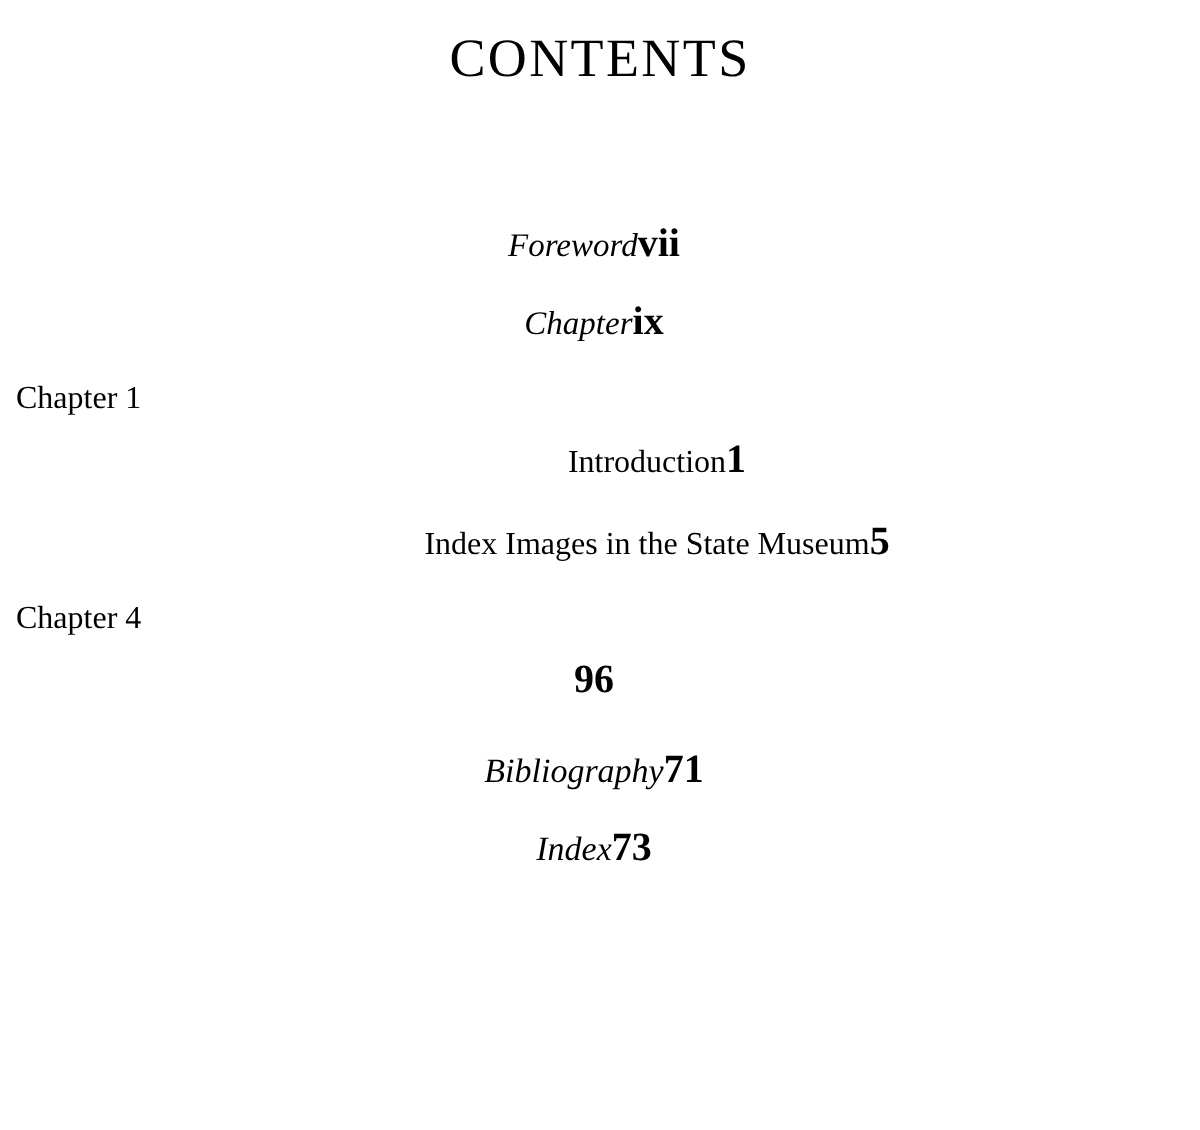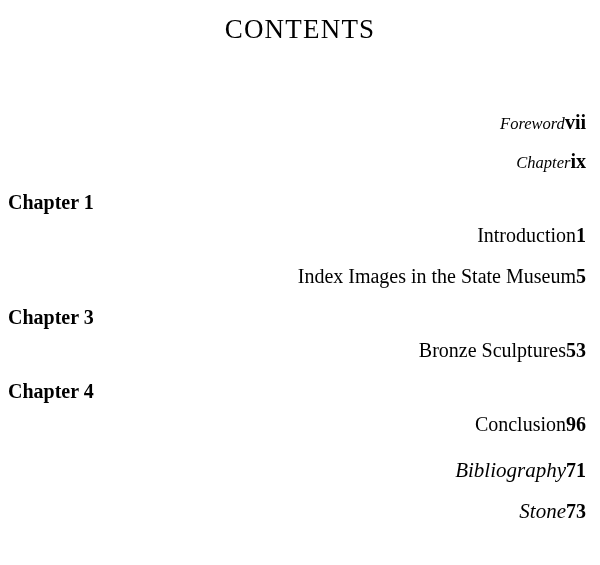--- a/index.html
+++ b/index.html
@@ -29,21 +29,21 @@
     margin: 14px 0 0 0;
     padding: 0;
   }
   .toc-body {
     margin-top: 66px;
     padding: 0 14px 0 8px;
   }
   .row {
     display: flex;
     align-items: baseline;
-    justify-content: flex-end;
+    justify-content: center;
     width: 100%;
   }
   .row .label {
     white-space: nowrap;
   }
   .row .page-num {
     white-space: nowrap;
     text-align: right;
     font-size: 20px;
     font-weight: bold;
@@ -56,45 +56,45 @@
   .front .label {
     font-style: italic;
     font-size: 16.5px;
   }
 
   
   .chapters {
     margin-top: 18px;
   }
   .chap-head {
-    font-weight: bold;
-    font-size: 20px;
+    font-weight: normal;
+    font-size: 16px;
     margin-bottom: 10px;
   }
   .chap-entry {
     margin-bottom: 18px;
   }
   .chap-entry .label {
-    font-size: 20px;
+    font-size: 16px;
     padding-left: 63px;
   }
   .chap-block {
     margin-bottom: 2px;
   }
 
   
   .back {
     margin-top: 22px;
   }
   .back .row {
     margin-bottom: 16px;
   }
   .back .label {
     font-style: italic;
-    font-size: 21px;
+    font-size: 17px;
   }
 </style>
 </head>
 <body>
 
 <div class="page">
 
   <h1 class="toc-title">CONTENTS</h1>
 
   <div class="toc-body">
@@ -124,46 +124,38 @@
         </div>
       </div>
 
       <div class="chap-block">
         <div class="row chap-entry">
           <span class="label">Index Images in the State Museum</span>
           <span class="page-num">5</span>
         </div>
       </div>
 
-      <div class="chap-block">
-        <div class="chap-head">Chapter 3</div>
-        <div class="row chap-entry">
-          <span class="label">Bronze Sculptures</span>
-          <span class="page-num">53</span>
-        </div>
-      </div>
 
       <div class="chap-block">
         <div class="chap-head">Chapter 4</div>
         <div class="row chap-entry">
-          <span class="label">Conclusion</span>
           <span class="page-num">96</span>
         </div>
       </div>
 
     </div>
 
     <div class="back">
 
       <div class="row">
         <span class="label">Bibliography</span>
         <span class="page-num">71</span>
       </div>
 
       <div class="row">
-        <span class="label">Stone</span>
+        <span class="label">Index</span>
         <span class="page-num">73</span>
       </div>
 
     </div>
 
   </div>
 </div>
 
 </body></html>

